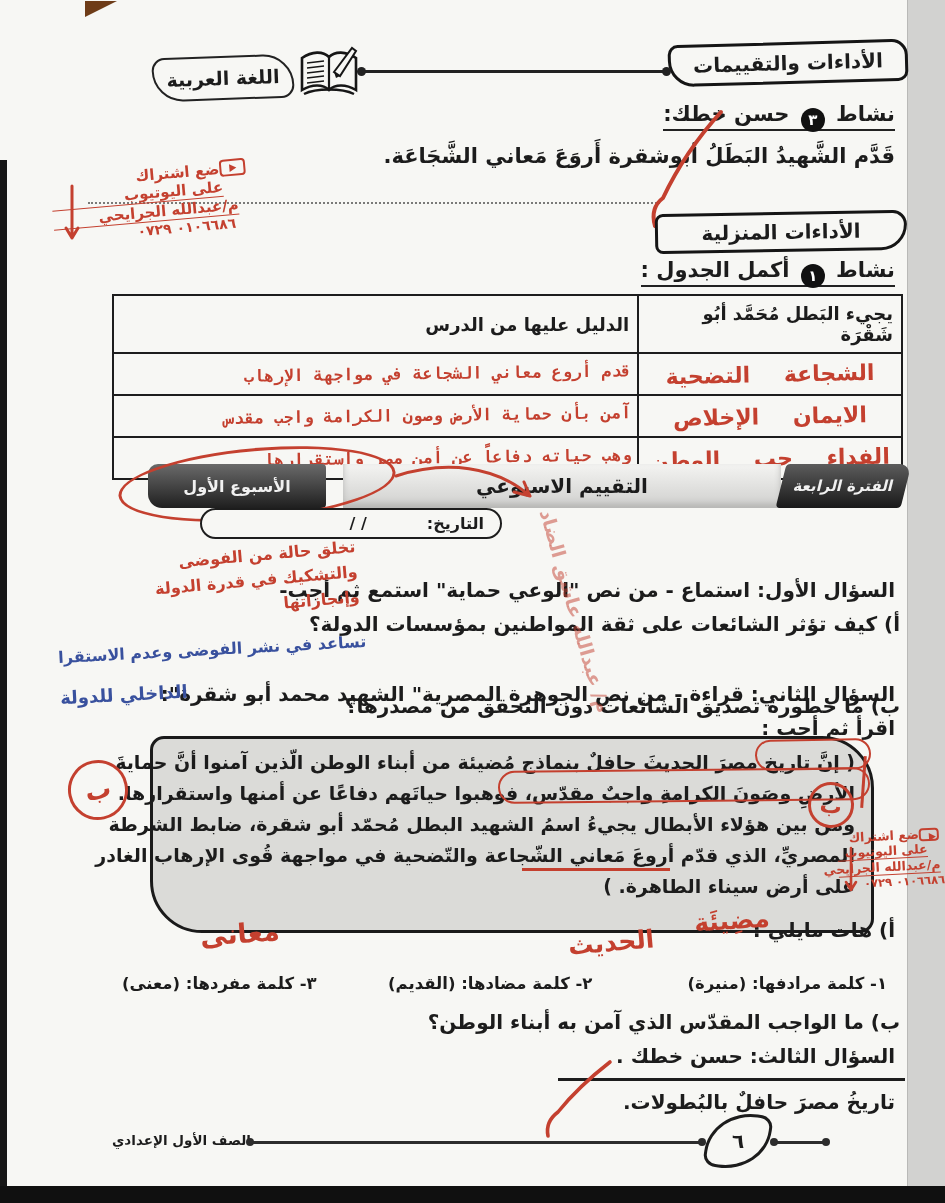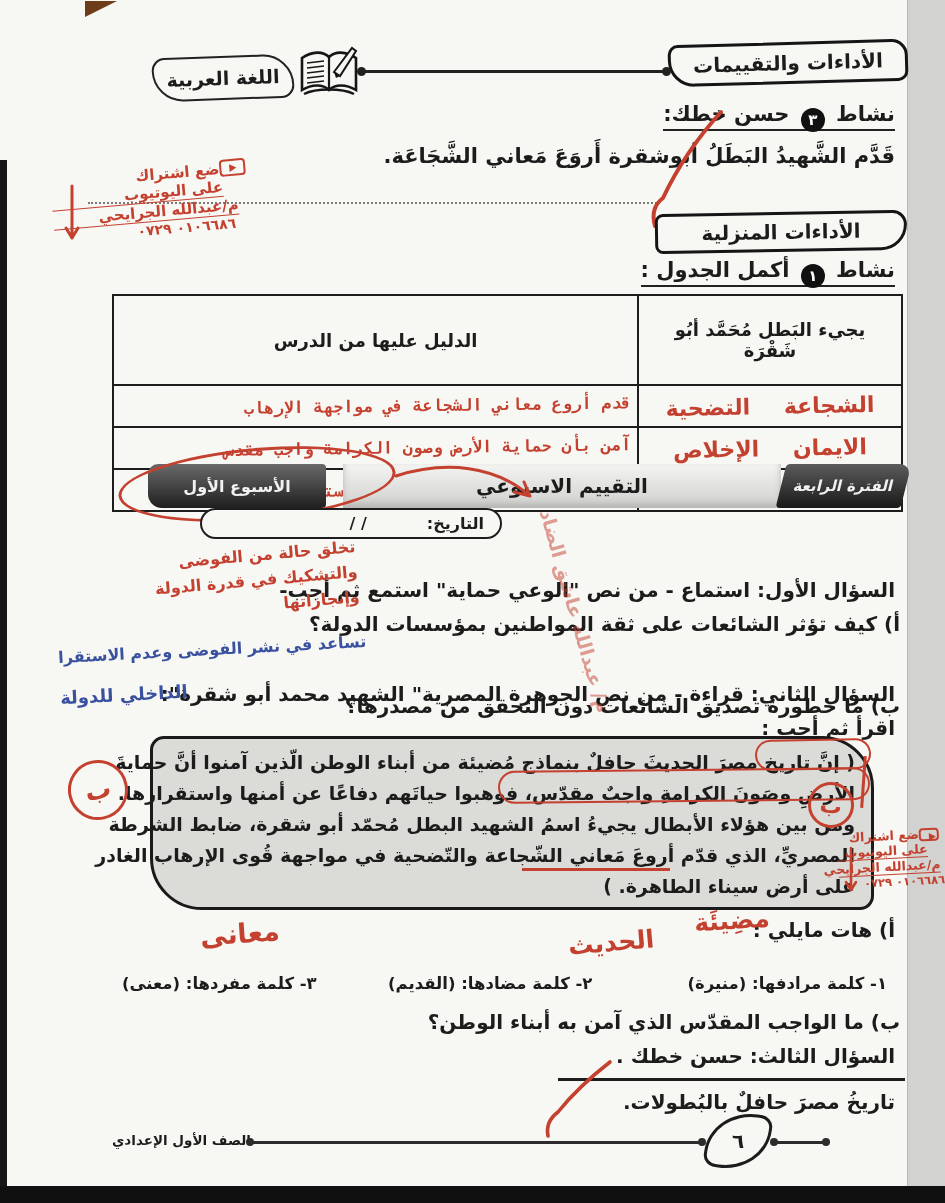--- a/index.html
+++ b/index.html
@@ -39,21 +39,21 @@
   .dotted-line { border-bottom:2px dotted #7a7a78; height:2px; }
 
   
   .banner-home { left:655px; top:212px; width:252px; height:40px; border:3px solid #151515;
     border-radius:8px 14px 26px 8px; transform:rotate(-1deg); display:flex; align-items:center; justify-content:center;
     font-size:20px; font-weight:bold; background:#f7f7f4; }
 
   
   table.grid { border-collapse:collapse; direction:rtl; }
   table.grid td, table.grid th { border:2.5px solid #1d1d1d; overflow:visible; }
-  table.grid th { font-size:18px; font-weight:bold; padding:23px 8px; }
+  table.grid th { font-size:18px; font-weight:bold; padding:7px 8px;text-align:right; }
   .attr-cell { width:264px; text-align:center; }
   .evid-cell { width:527px; }
   .attr-red { font-size:22px; word-spacing:26px; transform:rotate(-1.2deg); white-space:nowrap; }
   .evid-red { font-size:16.5px; white-space:nowrap; direction:rtl; text-align:right; transform:rotate(-0.8deg); padding-left:0; }
   td.evid-td { position:relative;font-family:Liberation Mono, monospace; }
   td.evid-td .evid-red { position:absolute; right:6px; top:10px; }
 
   
   .weekbar { left:148px; top:464px; width:758px; height:44px; border-radius:10px; overflow:visible; }
   .seg { position:absolute; top:0; height:44px; display:flex; align-items:center; justify-content:center; font-weight:bold; }
@@ -64,21 +64,21 @@
   .date-pill { left:200px; top:508px; width:302px; height:31px; border:2.5px solid #1d1d1d; border-radius:16px;
     display:flex; align-items:center; direction:rtl; font-size:16px; font-weight:bold; padding:0 16px; gap:60px; background:#f7f7f4; }
 
   .qline { font-size:20px; font-weight:bold; white-space:nowrap; }
   .note-red { font-size:16px; line-height:1.55; transform:rotate(-5deg); white-space:nowrap; }
   .note-blue { font-size:16px; transform:rotate(-3deg); white-space:nowrap; }
 
   .watermark { color:rgba(196,64,47,0.5); font-size:19px; font-weight:bold; transform:rotate(74deg); transform-origin:center; white-space:nowrap; }
 
   
-  .passage { left:150px; top:736px; width:724px; height:174px; background:#dbdbd8; border:3px solid #1a1a1a;
+  .passage { left:150px; top:736px; width:724px; height:197px; background:#dbdbd8; border:3px solid #1a1a1a;
     border-radius:14px 52px 14px 52px; padding:8px 16px 6px 14px; }
   .passage .pline { font-size:19px; font-weight:bold; line-height:31px; white-space:nowrap; }
   .red-oval { border:2.5px solid #c4402f; border-radius:16px; }
   .red-underline { border-bottom:3px solid #c4402f; }
   .circle-b { border:3px solid #c4402f; border-radius:50%; display:flex; align-items:center; justify-content:center;
     color:#c4402f; font-weight:bold; }
 
   
   .yt-note { color:#c4402f; font-weight:bold; direction:rtl; }
   .yt-note .ln { white-space:nowrap; }

